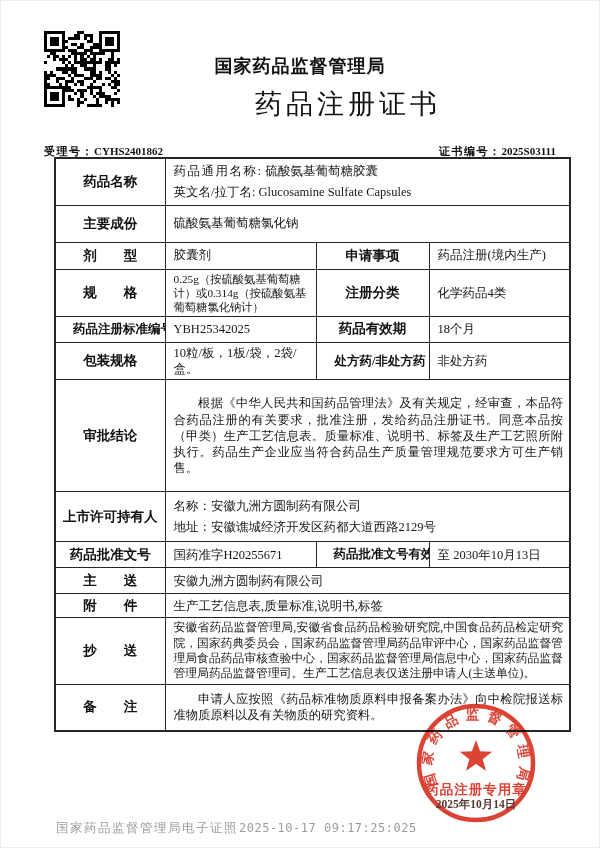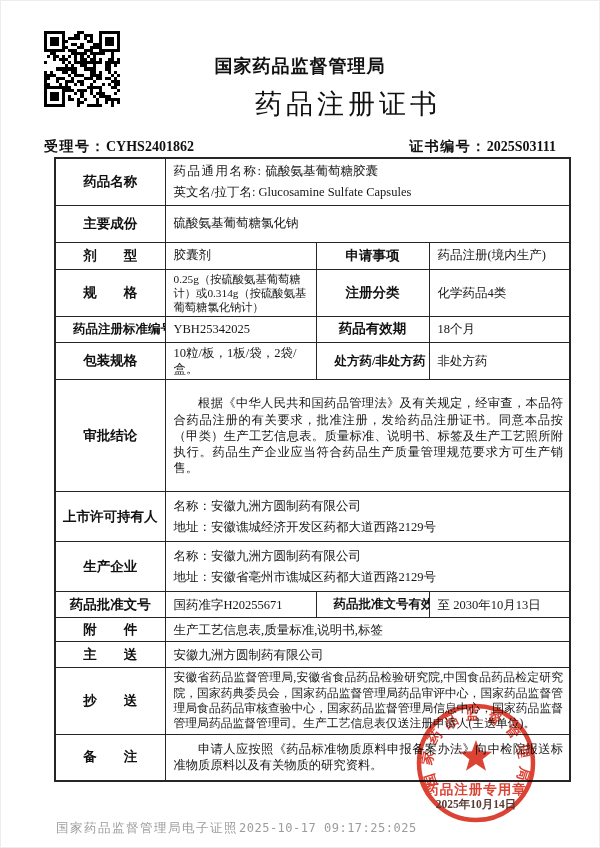--- a/index.html
+++ b/index.html
@@ -13,23 +13,23 @@
   .agency-title{
     position:absolute;left:0;top:54px;width:600px;text-align:center;
     font-family:"Liberation Sans","DejaVu Sans",sans-serif;
     font-size:18px;font-weight:700;letter-spacing:1px;color:#111;
   }
   .doc-title{
     position:absolute;left:0;top:86px;width:600px;text-align:center;
     font-size:27px;font-weight:500;letter-spacing:4px;color:#111;margin-left:48px;
   }
   .meta-line{
-    position:absolute;left:44px;top:138px;width:512px;
+    position:absolute;left:44px;top:144px;width:512px;
     display:flex;justify-content:space-between;
-    font-size:14px;font-weight:600;color:#111;
+    font-size:11px;font-weight:600;color:#111;
   }
   
   .cert-table-wrap{position:absolute;left:54px;top:157px;}
   table.cert{border-collapse:collapse;table-layout:fixed;width:515px;
     border:2px solid #262626;}
   table.cert td{border:1px solid #262626;overflow:hidden;}
   td.lbl{
     text-align:center;vertical-align:middle;font-weight:700;font-size:13.5px;
     color:#111;padding:0 2px;white-space:nowrap;
   }
@@ -452,43 +452,36 @@
       </tr>
 
       <tr style="height:50px">
         <td class="lbl">上市许可持有人</td>
         <td class="val" colspan="3">
           <span class="pair"><span>名称：</span><span>安徽九洲方圆制药有限公司</span></span>
           <span class="pair"><span>地址：</span><span>安徽谯城经济开发区药都大道西路2129号</span></span>
         </td>
       </tr>
 
-      <tr style="height:50px">
-        <td class="lbl">生产企业</td>
-        <td class="val" colspan="3">
-          <span class="pair"><span>名称：</span><span>安徽九洲方圆制药有限公司</span></span>
-          <span class="pair"><span>地址：</span><span>安徽省亳州市谯城区药都大道西路2129号</span></span>
-        </td>
-      </tr>
 
       <tr style="height:26px">
         <td class="lbl">药品批准文号</td>
         <td class="val">国药准字H20255671</td>
         <td class="lbl small">药品批准文号有效期</td>
         <td class="val">至 2030年10月13日</td>
       </tr>
 
+      <tr style="height:26px">
+        <td class="lbl">主　　送</td>
+        <td class="val" colspan="3">安徽九洲方圆制药有限公司</td>
+      </tr>
+
       <tr style="height:24px">
         <td class="lbl">附　　件</td>
         <td class="val" colspan="3">生产工艺信息表,质量标准,说明书,标签</td>
-      </tr>
-
-      <tr style="height:26px">
-        <td class="lbl">主　　送</td>
-        <td class="val" colspan="3">安徽九洲方圆制药有限公司</td>
       </tr>
 
       <tr style="height:57px">
         <td class="lbl">抄　　送</td>
         <td class="val" colspan="3">
           <p class="tight">安徽省药品监督管理局,安徽省食品药品检验研究院,中国食品药品检定研究院，国家药典委员会，国家药品监督管理局药品审评中心，国家药品监督管理局食品药品审核查验中心，国家药品监督管理局信息中心，国家药品监督管理局药品监督管理司。生产工艺信息表仅送注册申请人(主送单位)。</p>
         </td>
       </tr>
 
       <tr style="height:47px">

